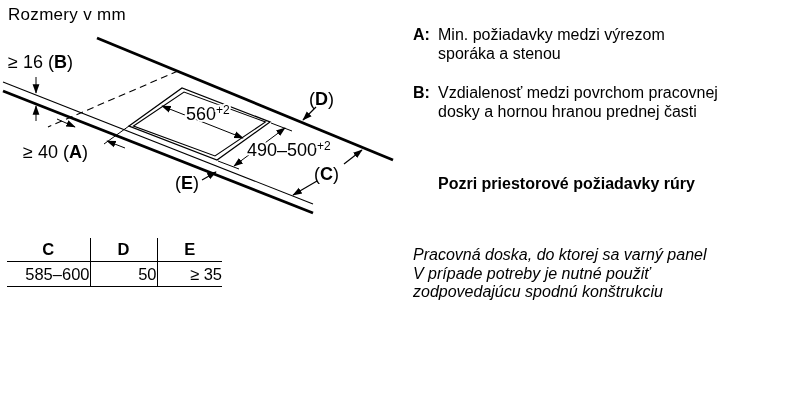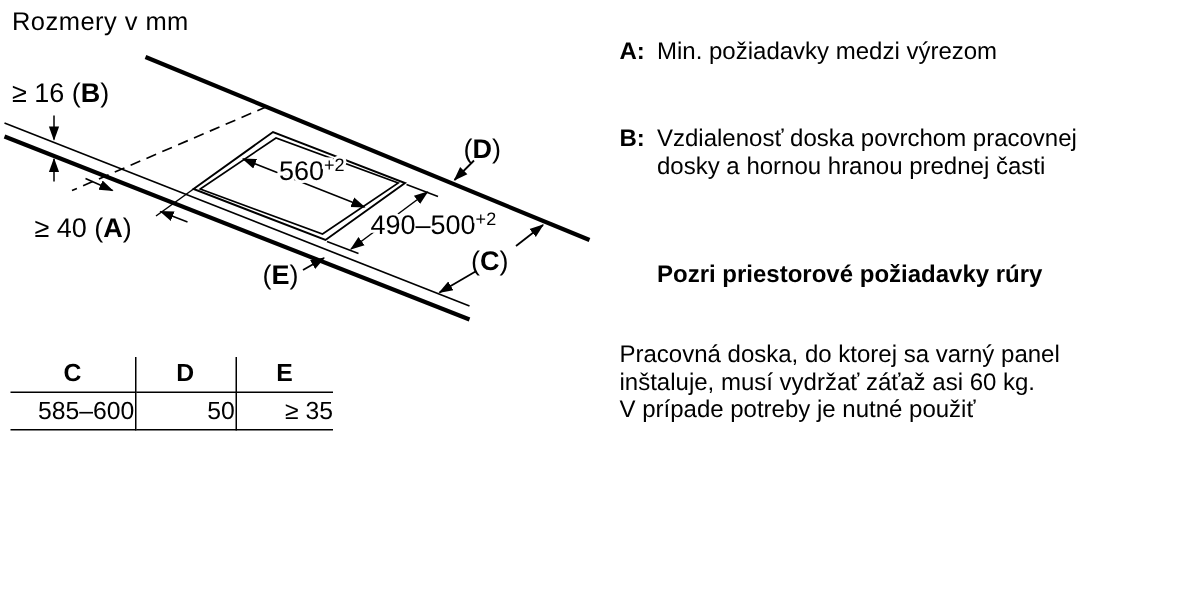--- a/index.html
+++ b/index.html
@@ -84,21 +84,21 @@
   .note-block.indented { padding-left: 25px; }
   .note-term {
     position: absolute;
     left: 0;
     top: 0;
     font-weight: bold;
   }
   .block-a { top: 26px; }
   .block-b { top: 84px; }
   .block-see { top: 175px; font-weight: bold; }
-  .block-load { top: 228px; }
+  .block-load { top: 246px; font-style: italic; }
 </style>
 </head>
 <body>
 
 <div class="canvas">
 
   <div class="page-title">Rozmery v mm</div>
 
   <svg class="diagram" viewBox="0 0 800 400">
     <defs>
@@ -167,30 +167,31 @@
         </tr>
       </tbody>
     </table>
   </div>
 
   <div class="notes">
 
     <div class="note-block indented block-a">
       <span class="note-term">A:</span>
       <div>Min. požiadavky medzi výrezom</div>
+      <div>sporáka a stenou</div>
     </div>
 
     <div class="note-block indented block-b">
       <span class="note-term">B:</span>
-      <div>Vzdialenosť doska povrchom pracovnej</div>
+      <div>Vzdialenosť medzi povrchom pracovnej</div>
       <div>dosky a hornou hranou prednej časti</div>
     </div>
 
     <div class="note-block indented block-see">Pozri priestorové požiadavky rúry</div>
 
     <div class="note-block block-load">
       <div>Pracovná doska, do ktorej sa varný panel</div>
-      <div>inštaluje, musí vydržať záťaž asi 60 kg.</div>
       <div>V prípade potreby je nutné použiť</div>
+      <div>zodpovedajúcu spodnú konštrukciu</div>
     </div>
 
   </div>
 </div>
 
 </body></html>

